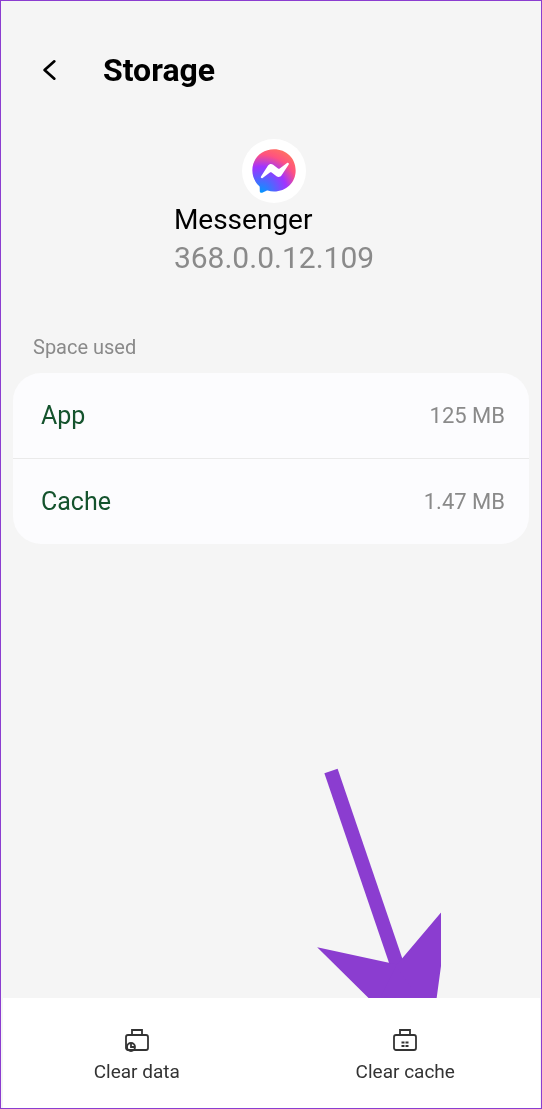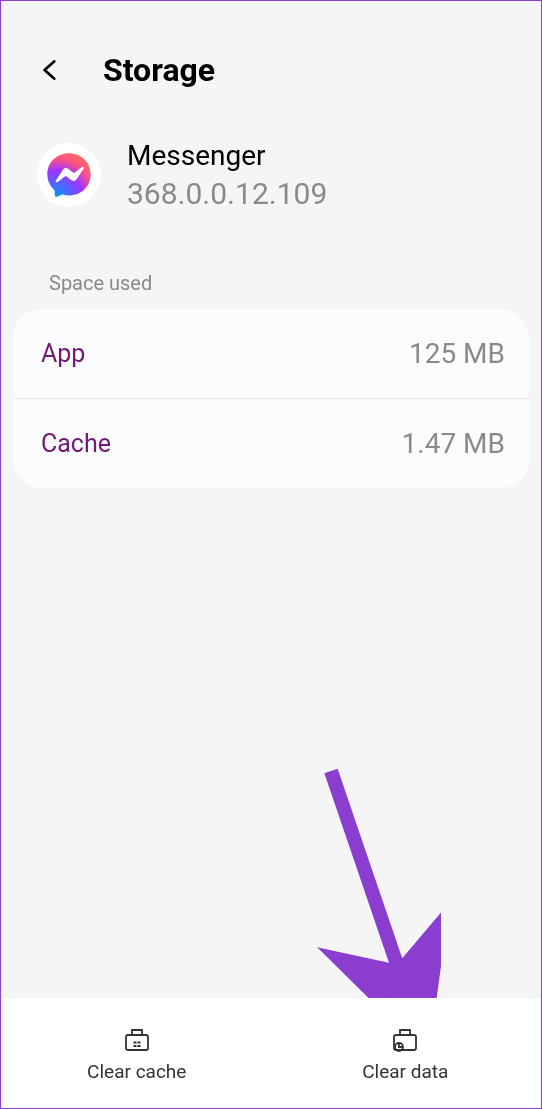--- a/index.html
+++ b/index.html
@@ -27,21 +27,21 @@
     }
     .page-title {
       font-size: 32px;
       font-weight: 700;
       color: #000;
     }
     .app-info {
       display: flex;
       align-items: center;
       padding: 30px 30px 40px 36px;
-      gap: 26px;
+      flex-direction: column;
     }
     .app-icon-wrap {
       width: 64px;
       height: 64px;
       background: #fff;
       border-radius: 50%;
       display: flex;
       align-items: center;
       justify-content: center;
     }
@@ -54,42 +54,42 @@
       color: #000;
       margin-bottom: 4px;
     }
     .app-version {
       font-size: 30px;
       color: #8a8a8a;
     }
     .section-label {
       font-size: 20px;
       color: #8a8a8a;
-      padding: 20px 30px 14px 48px;
+      padding: 20px 30px 14px 32px;
     }
     .card {
       background: #fcfcfe;
       border-radius: 28px;
       margin: 0 12px;
       overflow: hidden;
     }
     .row {
       display: flex;
       justify-content: space-between;
       align-items: center;
       padding: 28px 24px 28px 28px;
       border-bottom: 1px solid #eaeaea;
     }
     .row:last-child { border-bottom: none; }
     .row-label {
       font-size: 25px;
-      color: #701a75;
+      color: #14532d;
     }
     .row-value {
-      font-size: 28px;
+      font-size: 22px;
       color: #8a8a8a;
     }
     .bottom-actions {
       position: absolute;
       bottom: 0;
       left: 1.5px;
       right: 1.5px;
       display: flex;
       background: #fff;
       height: 110px;
@@ -173,26 +173,26 @@
   </defs>
   <line x1="20" y1="10" x2="95" y2="230" stroke="#8b3dd0" stroke-width="14" marker-end="url(#arrhd)"></line>
   <path d="M85,205 L110,240 L70,235 Z" fill="#8b3dd0"></path>
 </svg>
 
 <div class="bottom-actions">
   <div class="action-btn">
     <svg class="action-icon" viewBox="0 0 34 30">
       <rect x="6" y="11" width="22" height="15" rx="2"></rect>
       <path d="M12,11 V6 h10 v5"></path>
-      <path d="M13.5,18.5 h3 M17.5,18.5 h3 M13.5,22 h3 M17.5,22 h3"></path>
+      <circle cx="11" cy="23" r="4"></circle>
+      <path d="M11,20 v3 h3"></path>
     </svg>
-    <div class="action-label">Clear cache</div>
+    <div class="action-label">Clear data</div>
   </div>
   <div class="action-btn">
     <svg class="action-icon" viewBox="0 0 34 30">
       <rect x="6" y="11" width="22" height="15" rx="2"></rect>
       <path d="M12,11 V6 h10 v5"></path>
-      <circle cx="11" cy="23" r="4"></circle>
-      <path d="M11,20 v3 h3"></path>
+      <path d="M13.5,18.5 h3 M17.5,18.5 h3 M13.5,22 h3 M17.5,22 h3"></path>
     </svg>
-    <div class="action-label">Clear data</div>
+    <div class="action-label">Clear cache</div>
   </div>
 </div>
 
 </body></html>

